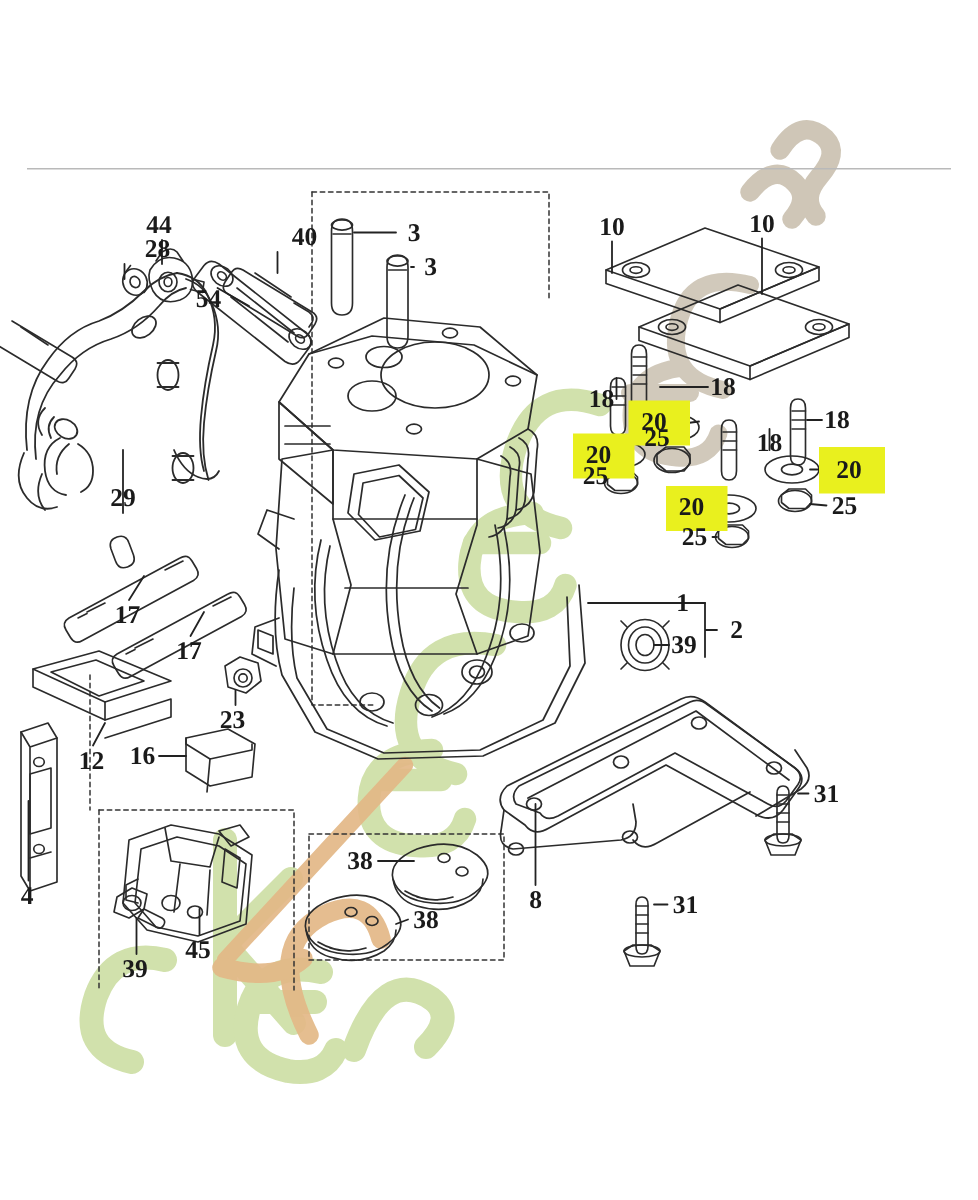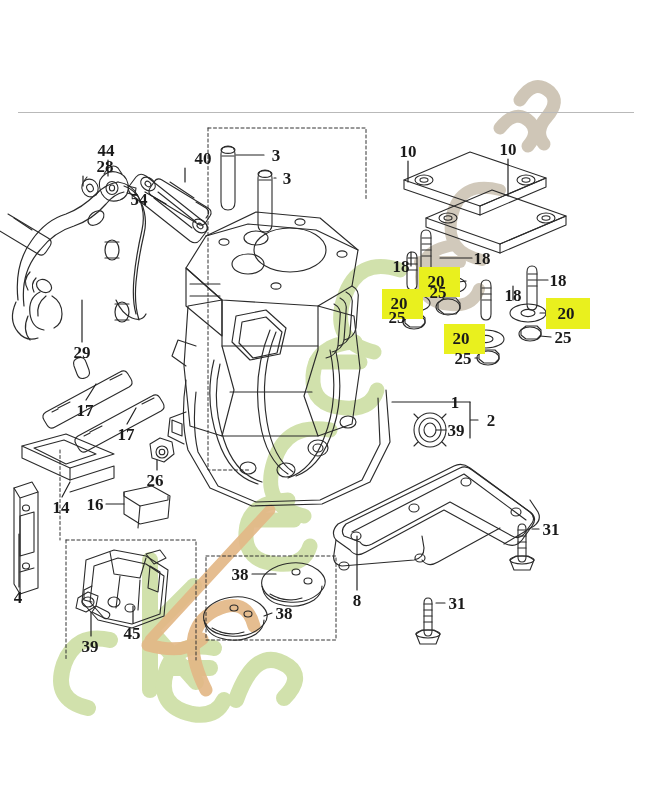--- a/index.html
+++ b/index.html
@@ -393,21 +393,21 @@
       <div class="hlbox" style="left: 382px; top: 289px; width: 41px; height: 30px; background: rgb(233, 240, 30);"></div>
       <div class="hlbox" style="left: 444px; top: 324px; width: 41px; height: 30px; background: rgb(233, 240, 30);"></div>
       <div class="hlbox" style="left: 546px; top: 298px; width: 44px; height: 31px; background: rgb(233, 240, 30);"></div>
     </div>
 
   <div class="layer" id="labels">
       <div class="lbl" style="left: 83px; top: 166px; margin-left: 22px;">28</div>
       <div class="lbl" style="left: 106px; top: 150px;">44</div>
       <div class="lbl" style="left: 203px; top: 158px;">40</div>
       <div class="lbl" style="left: 139px; top: 199px;">54</div>
-      <div class="lbl" style="left: 82px; top: 352px;">29</div>
+      <div class="lbl" style="left: 82px; top: 332px;">29</div>
       <div class="lbl" style="left: 276px; top: 155px;">3</div>
       <div class="lbl" style="left: 287px; top: 178px;">3</div>
       <div class="lbl" style="left: 408px; top: 151px;">10</div>
       <div class="lbl" style="left: 508px; top: 149px;">10</div>
       <div class="lbl" style="left: 482px; top: 258px;">18</div>
       <div class="lbl" style="left: 401px; top: 266px;">18</div>
       <div class="lbl" style="left: 513px; top: 295px;">18</div>
       <div class="lbl" style="left: 558px; top: 280px;">18</div>
       <div class="lbl" style="left: 436px; top: 281px;">20</div>
       <div class="lbl" style="left: 399px; top: 303px;">20</div>
@@ -415,23 +415,23 @@
       <div class="lbl" style="left: 566px; top: 313px;">20</div>
       <div class="lbl" style="left: 397px; top: 317px;">25</div>
       <div class="lbl" style="left: 438px; top: 292px;">25</div>
       <div class="lbl" style="left: 463px; top: 358px;">25</div>
       <div class="lbl" style="left: 563px; top: 337px;">25</div>
       <div class="lbl" style="left: 455px; top: 402px;">1</div>
       <div class="lbl" style="left: 491px; top: 420px;">2</div>
       <div class="lbl" style="left: 456px; top: 430px;">39</div>
       <div class="lbl" style="left: 85px; top: 410px;">17</div>
       <div class="lbl" style="left: 126px; top: 434px;">17</div>
-      <div class="lbl" style="left: 61px; top: 507px;">14</div>
+      <div class="lbl" style="left: 61px; top: 507px;">12</div>
       <div class="lbl" style="left: 95px; top: 504px;">16</div>
-      <div class="lbl" style="left: 155px; top: 480px;">26</div>
+      <div class="lbl" style="left: 155px; top: 480px;">23</div>
       <div class="lbl" style="left: 18px; top: 597px;">4</div>
       <div class="lbl" style="left: 90px; top: 646px;">39</div>
       <div class="lbl" style="left: 132px; top: 633px;">45</div>
       <div class="lbl" style="left: 240px; top: 574px;">38</div>
       <div class="lbl" style="left: 284px; top: 613px;">38</div>
       <div class="lbl" style="left: 357px; top: 600px;">8</div>
       <div class="lbl" style="left: 551px; top: 529px;">31</div>
       <div class="lbl" style="left: 457px; top: 603px;">31</div>
     </div>
 

